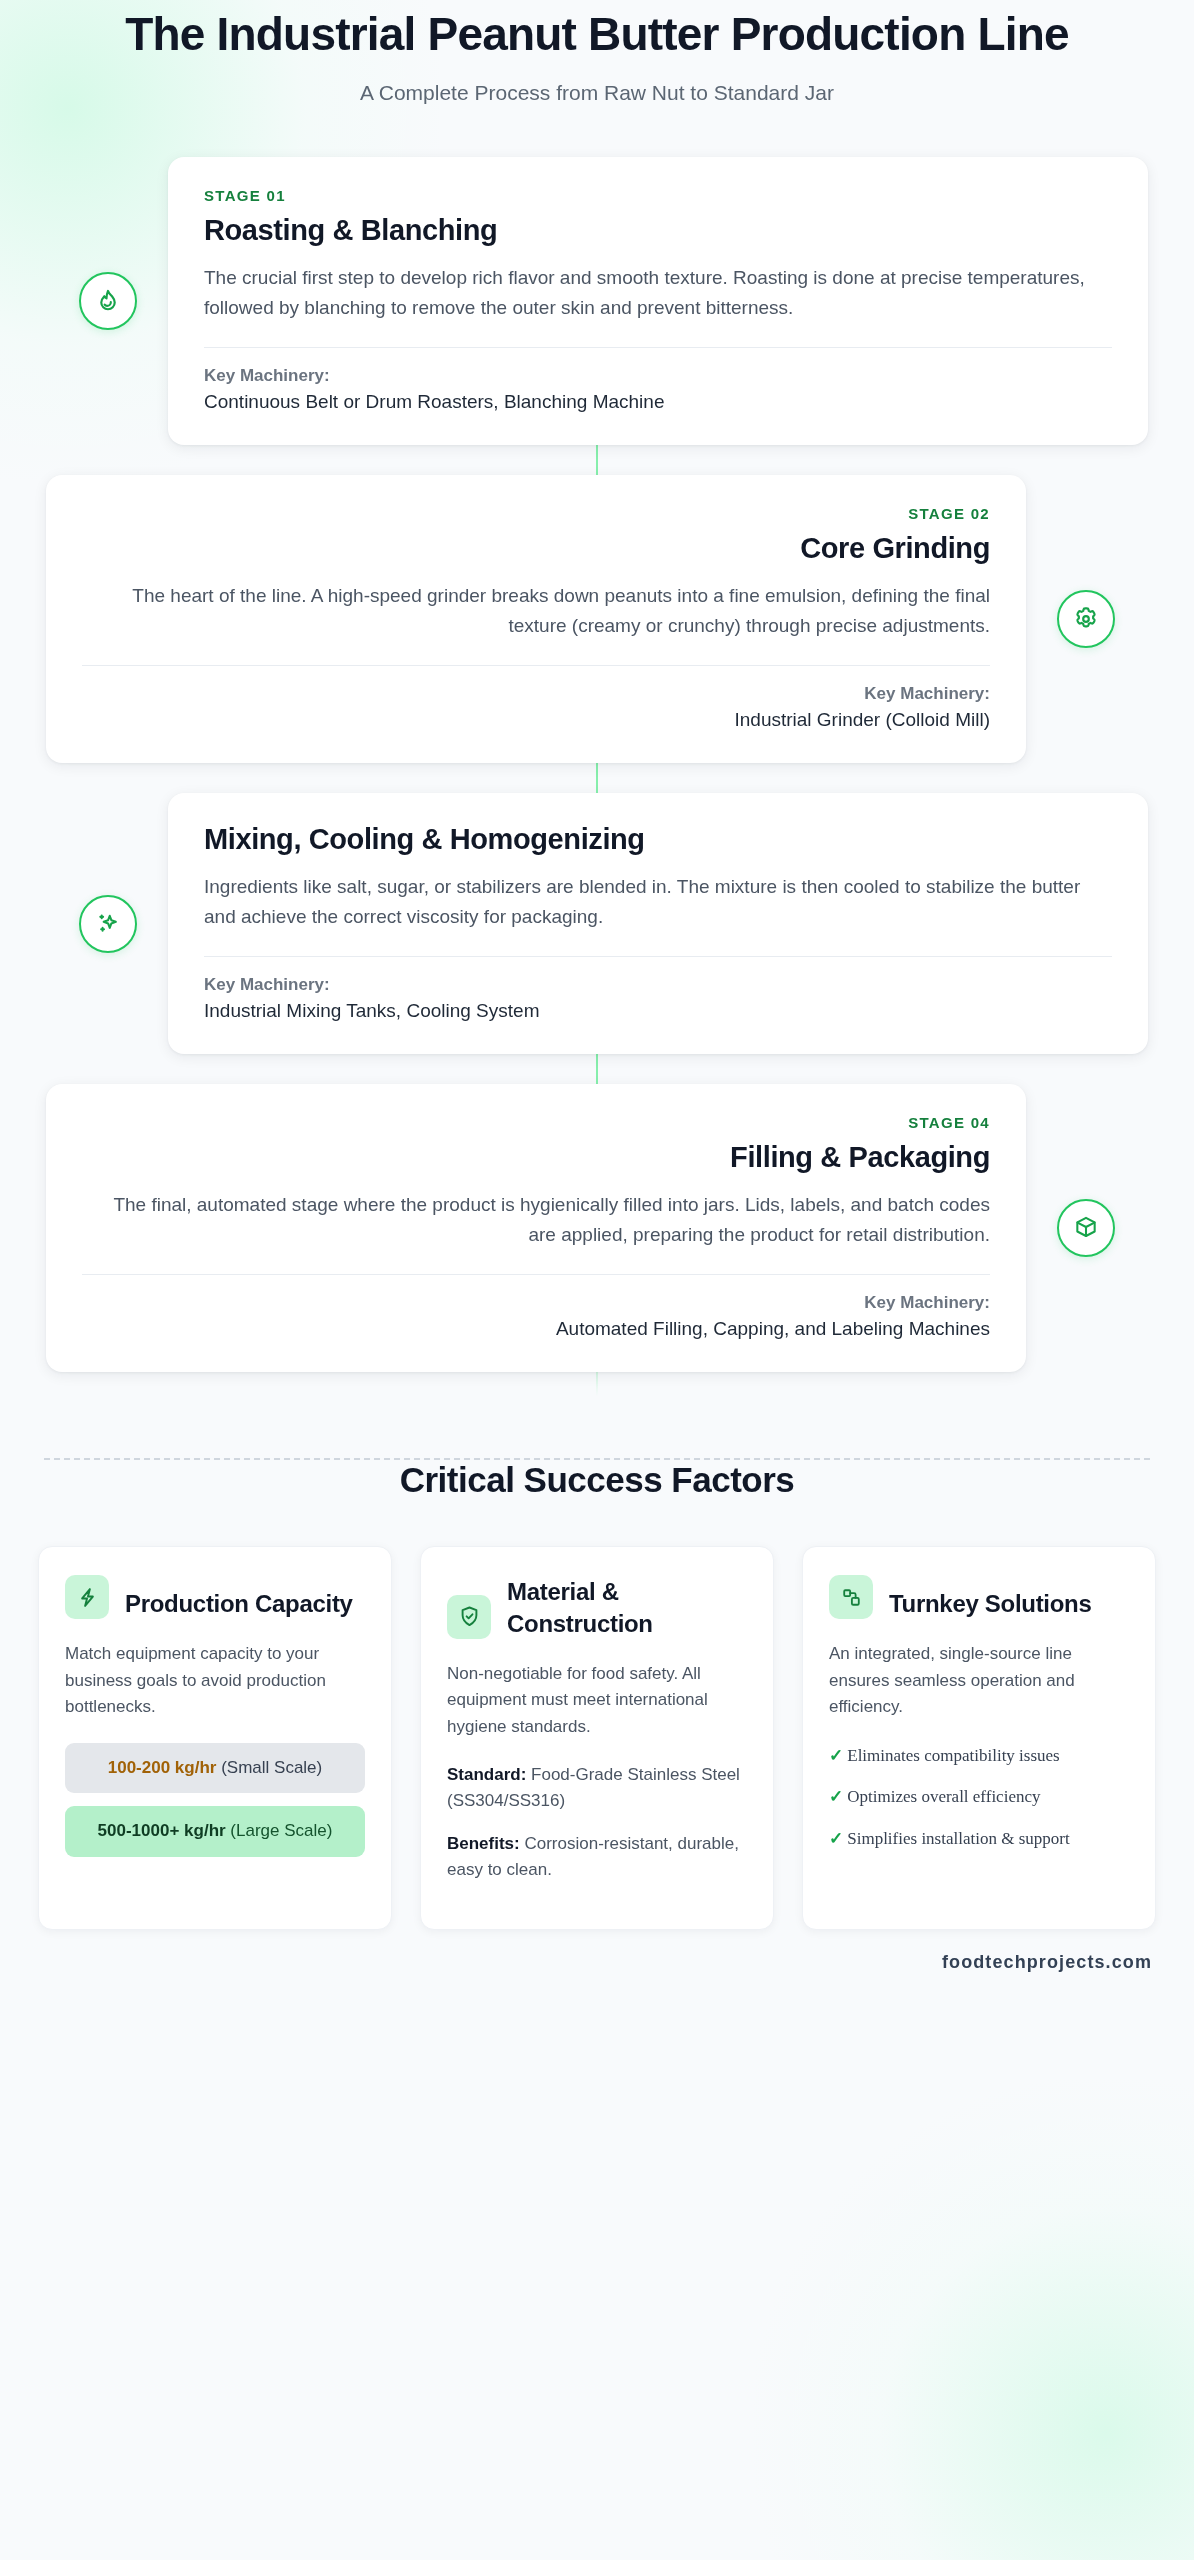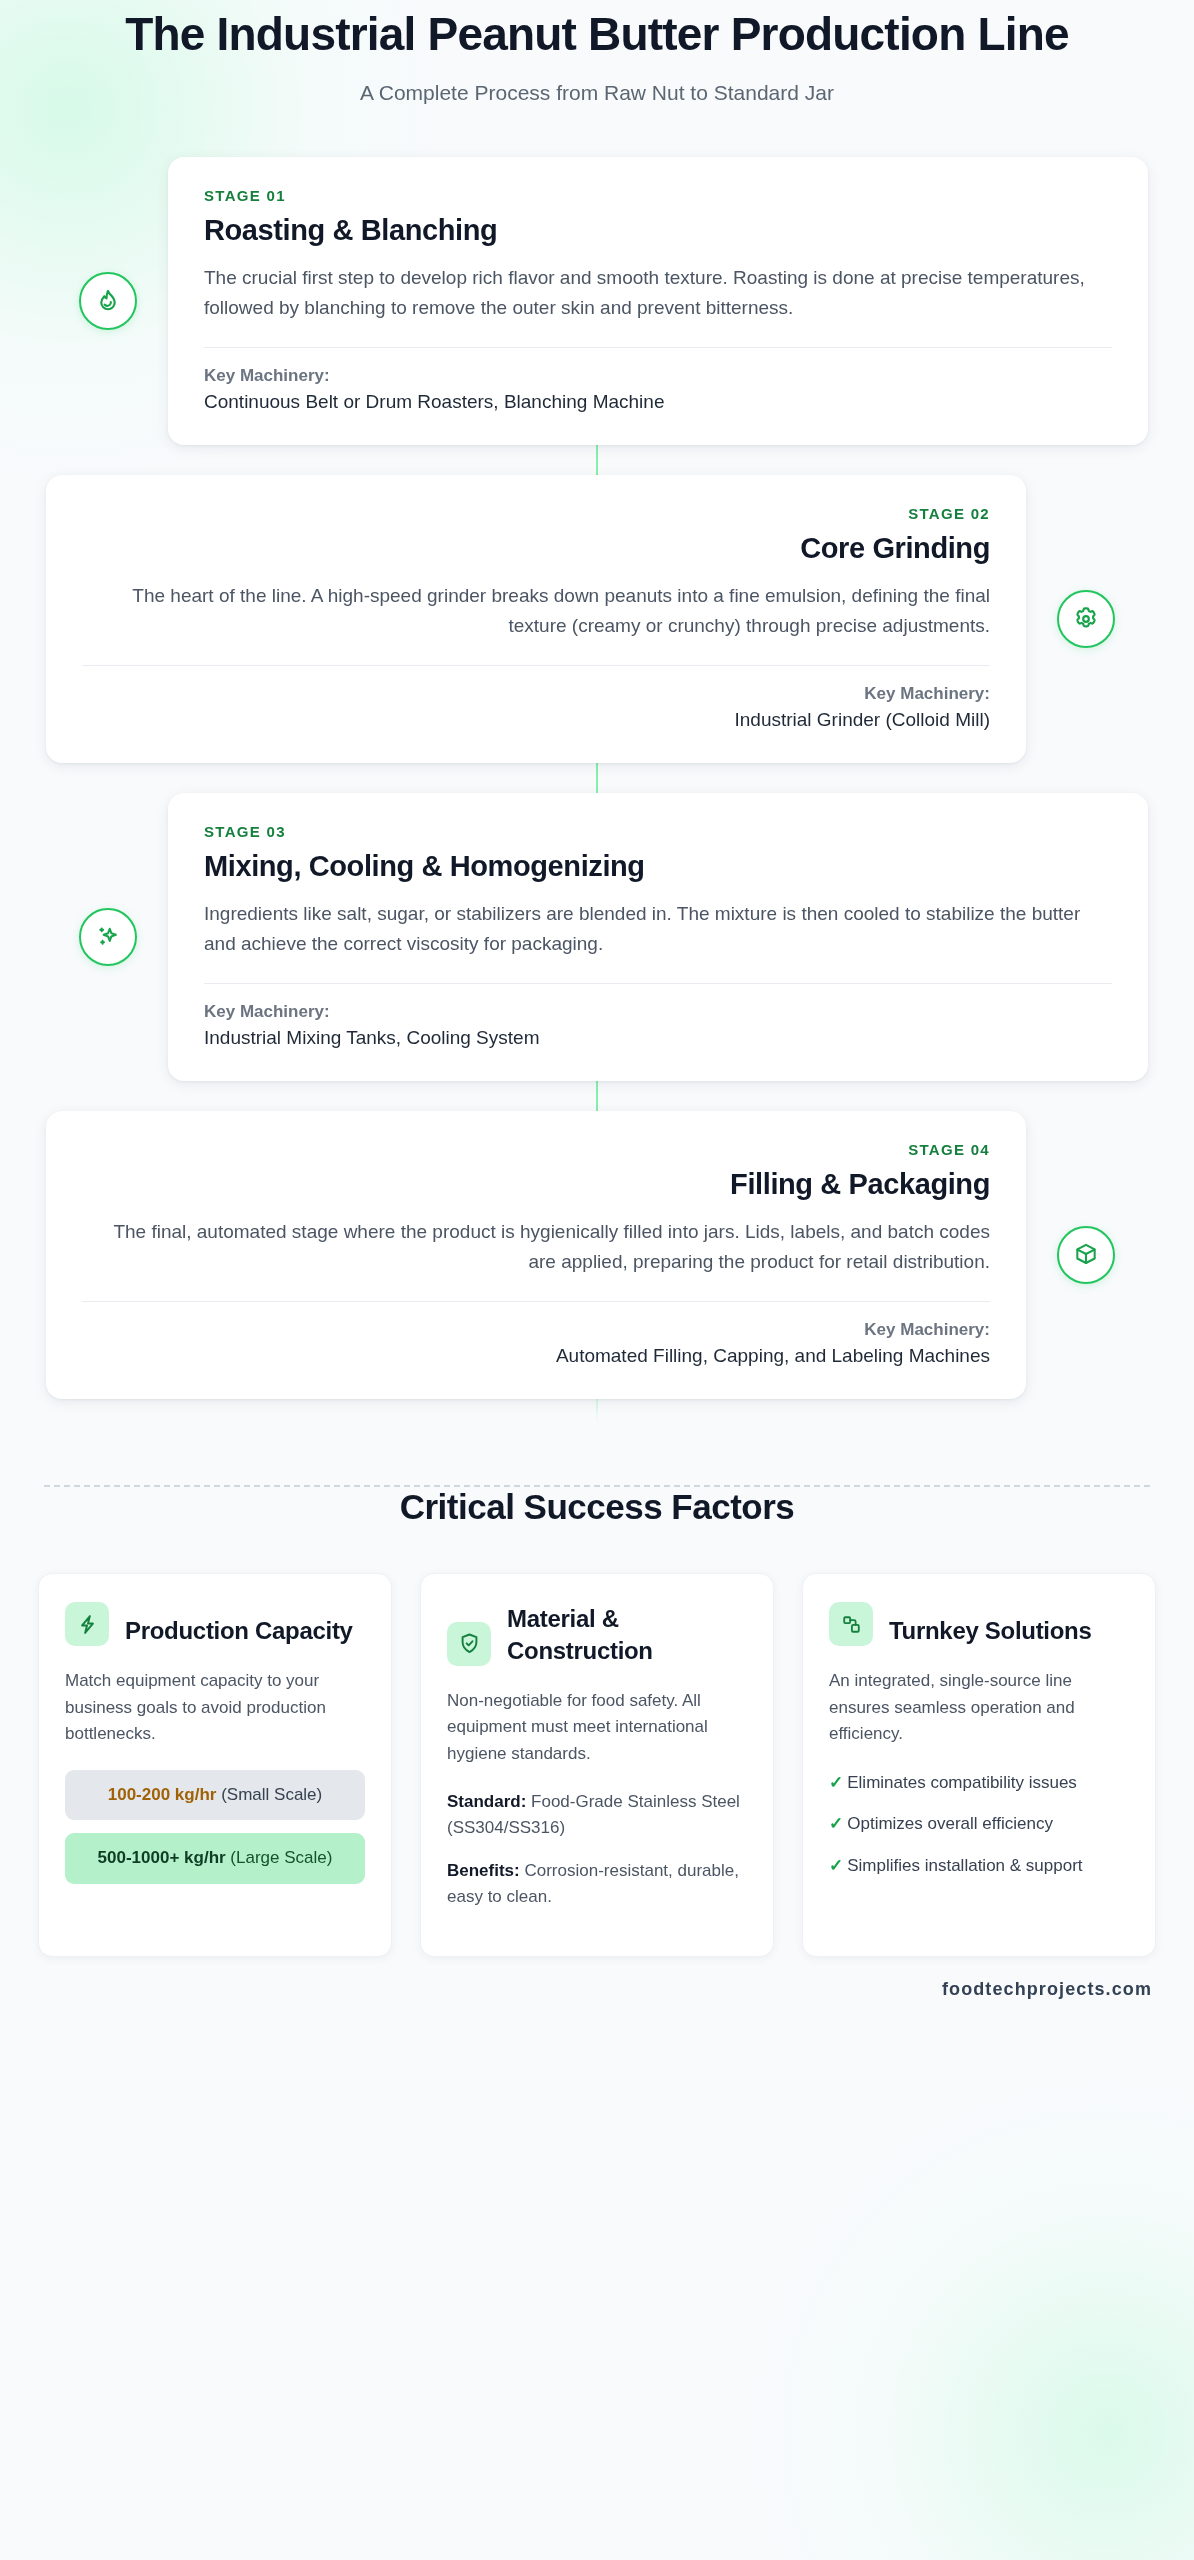--- a/index.html
+++ b/index.html
@@ -239,20 +239,21 @@
     color: #4b5563;
     margin-bottom: 16px;
   }
   .spec-line b { color: #111827; font-weight: 700; }
 
   .bullet {
     font-size: 17px;
     line-height: 1.5;
     color: #374151;
     margin-bottom: 16px;
+    font-family: Liberation Serif, serif;
   }
   .bullet .tick { color: #16a34a; font-weight: 700; margin-right: 4px; }
 
   
   .footer {
     margin-top: 22px;
     text-align: right;
     padding-right: 4px;
     padding-bottom: 18px;
     font-size: 18px;
@@ -313,21 +314,20 @@
 
     <div class="stage-row left">
       <div class="stage-badge">
         <svg viewBox="0 0 24 24" fill="none" stroke="#16a34a" stroke-width="1.9" stroke-linecap="round" stroke-linejoin="round">
           <path d="M13.6 4.4l1.5 4.1 4.1 1.5-4.1 1.5-1.5 4.1-1.5-4.1L8 10l4.1-1.5z"></path>
           <path d="M6.2 4.1v2.6M4.9 5.4h2.6"></path>
           <path d="M7 15.6v2.6M5.7 16.9h2.6"></path>
         </svg>
       </div>
       <div class="stage-card">
-        <div class="stage-num">STAGE 03</div>
         <div class="stage-title">Mixing, Cooling &amp; Homogenizing</div>
         <div class="stage-desc">Ingredients like salt, sugar, or stabilizers are blended in. The mixture is then cooled to stabilize the butter and achieve the correct viscosity for packaging.</div>
         <div class="stage-divider"></div>
         <div class="mach-label">Key Machinery:</div>
         <div class="mach-value">Industrial Mixing Tanks, Cooling System</div>
       </div>
     </div>
 
     <div class="stage-row right">
       <div class="stage-badge">

